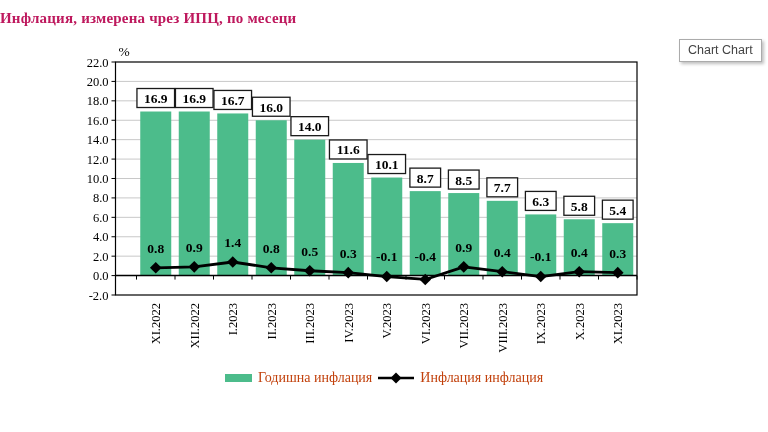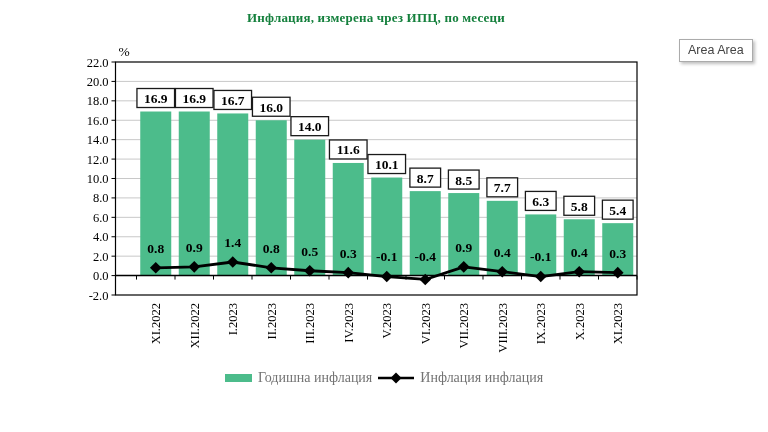--- a/index.html
+++ b/index.html
@@ -1,28 +1,28 @@
 <!DOCTYPE html>
 <html><head>
 <meta charset="utf-8">
 <style>
   html,body{margin:0;padding:0;background:#fff;}
   #canvas{
     position:relative;width:768px;height:432px;background:#fff;
     font-family:"Liberation Serif","DejaVu Serif",serif;overflow:hidden;
   }
   #chart-title{
-    position:absolute;top:10px;left:0;width:752px;text-align:center;
-    font-size:13px;font-weight:bold;color:#15803d;letter-spacing:0.2px;
+    position:absolute;top:10px;left:0;width:752px;
+    font-size:15px;font-weight:bold;color:#be185d;letter-spacing:0.2px;
   }
   #plot-svg{position:absolute;left:0;top:0;}
   #legend{
     position:absolute;left:0;top:366px;width:768px;height:24px;
     display:flex;align-items:center;justify-content:center;gap:6px;
-    font-size:14px;color:#737373;
+    font-size:14px;color:#c2410c;
   }
   .legend-item{display:flex;align-items:center;gap:6px;}
   .swatch-bar{display:inline-block;width:27px;height:8px;}
   #chart-area-tooltip{
     position:absolute;left:679px;top:39px;
     background:#fff;border:1px solid #ababab;
     box-shadow:2px 2px 3px rgba(0,0,0,0.25);
     font-family:"Liberation Sans","DejaVu Sans",sans-serif;
     font-size:12.5px;color:#444;padding:3px 8px 4px 8px;white-space:nowrap;
   }
@@ -177,14 +177,14 @@
     </div>
     <div class="legend-item">
       <svg width="36" height="12">
         <line x1="0" y1="6" x2="36" y2="6" stroke="#000" stroke-width="2.6"></line>
         <path d="M18,0.5 L23.5,6 L18,11.5 L12.5,6 Z" fill="#000"></path>
       </svg>
       <span>Инфлация инфлация</span>
     </div>
   </div>
 
-  <div id="chart-area-tooltip">Area Area</div>
+  <div id="chart-area-tooltip">Chart Chart</div>
 </div>
 
 </body></html>

